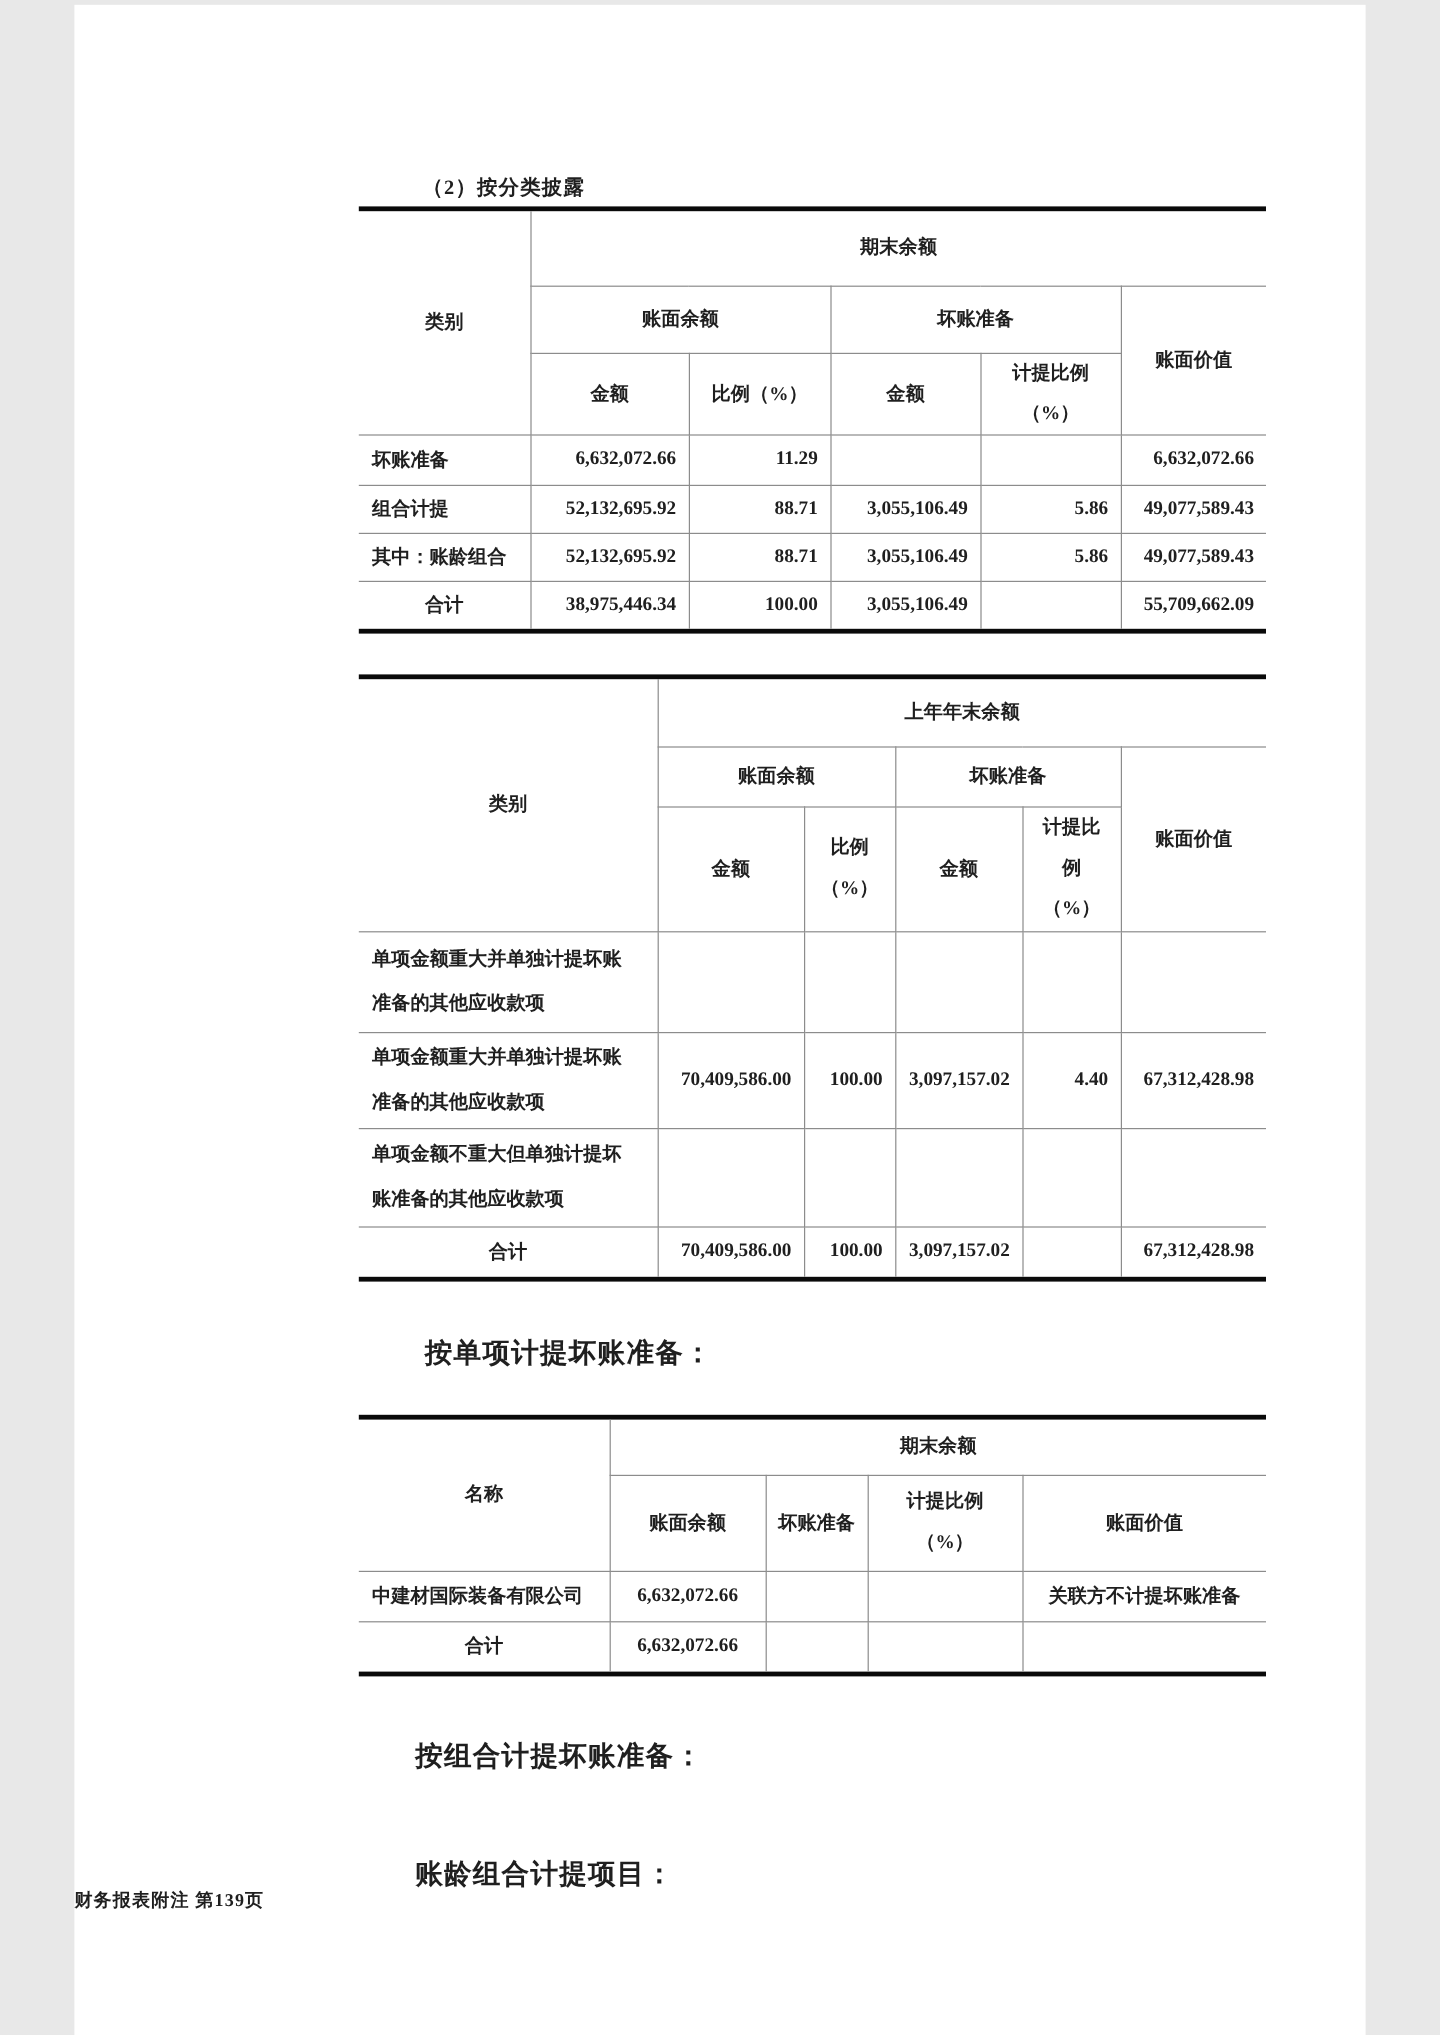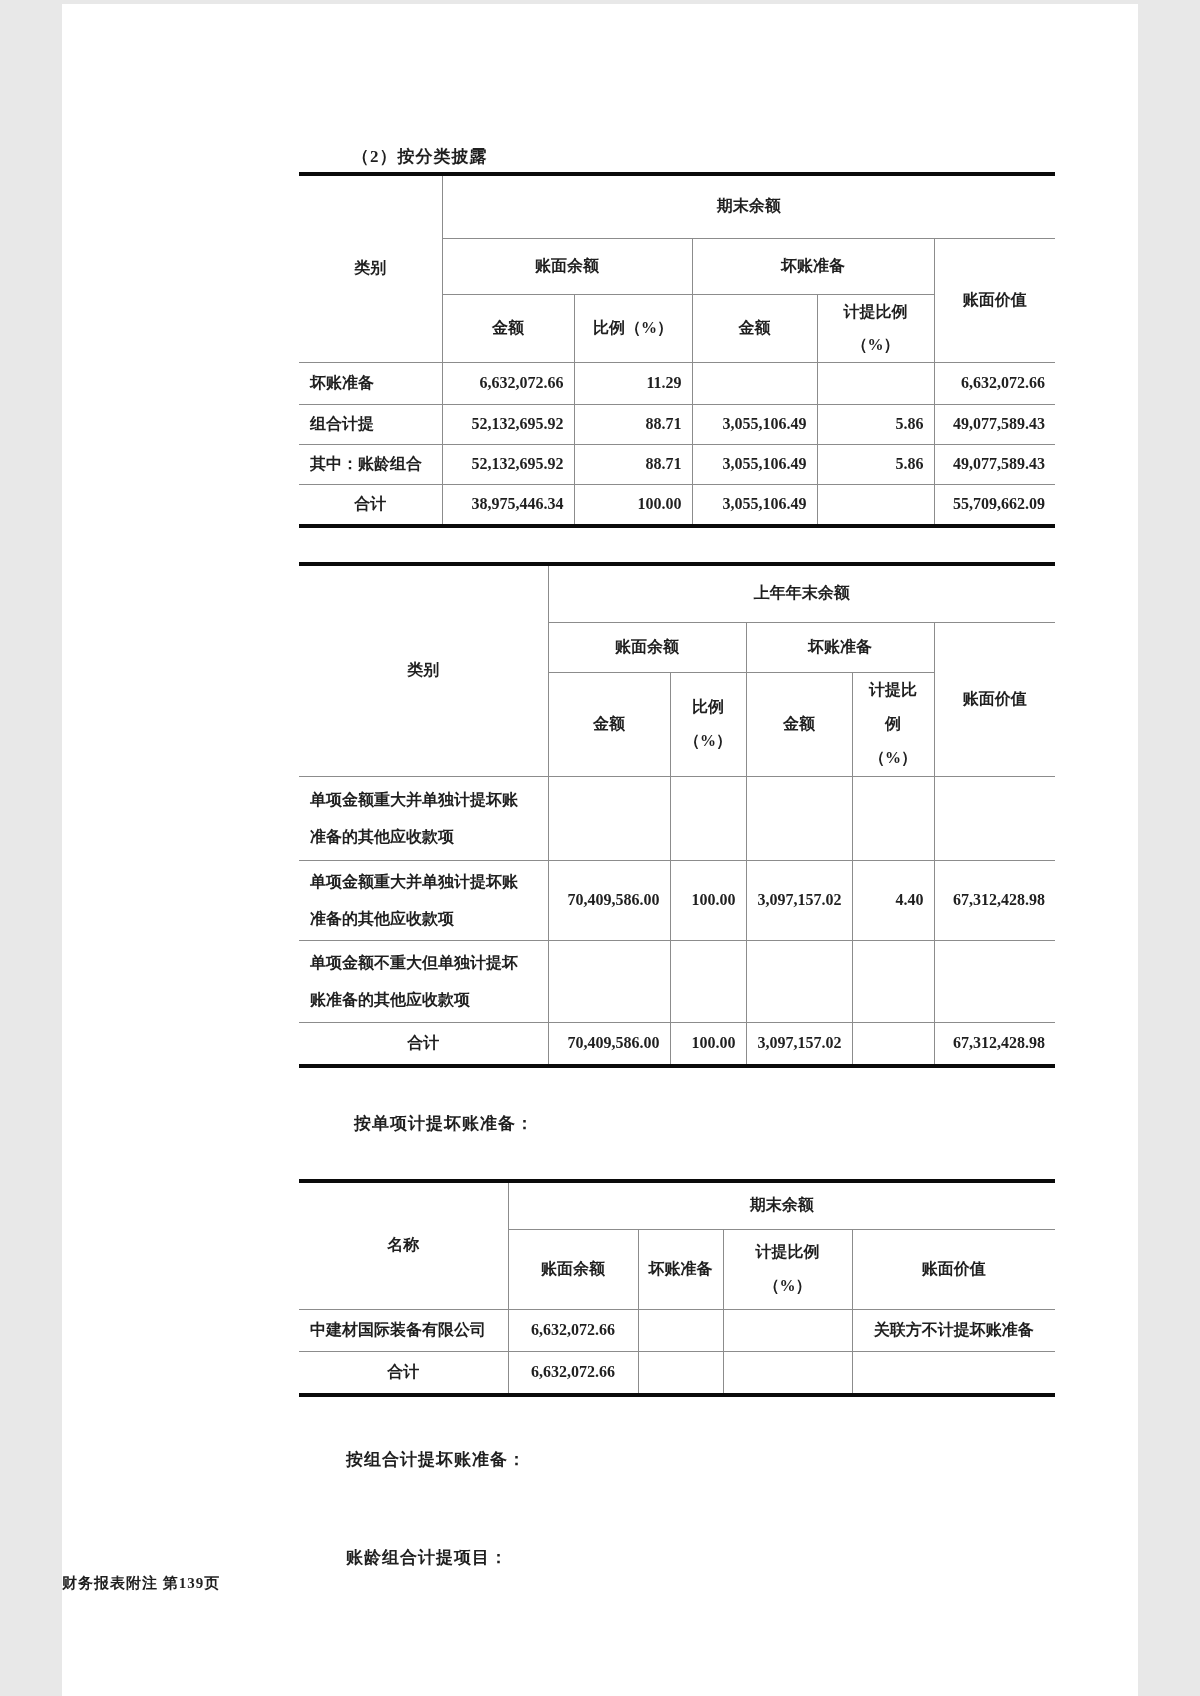--- a/index.html
+++ b/index.html
@@ -7,21 +7,21 @@
     position:relative;
     width:1076px;height:1696px;
     margin:4px auto;
     background:#ffffff;
     font-family:"Liberation Serif","DejaVu Serif",serif;
     color:#1f1f1f;
     font-weight:bold;
   }
   .abs{position:absolute;}
   .sec-title{font-size:17px;letter-spacing:1px;}
-  .note{font-size:17px;letter-spacing:1px;}
+  .note{font-size:23px;letter-spacing:1px;}
   .footer{font-size:15px;width:1200px;letter-spacing:1px;}
 
   .tbl-wrap{
     border-top:4px solid #0a0a0a;
     border-bottom:4px solid #0a0a0a;
   }
   table{
     border-collapse:collapse;
     border-style:hidden; 
     table-layout:fixed;

